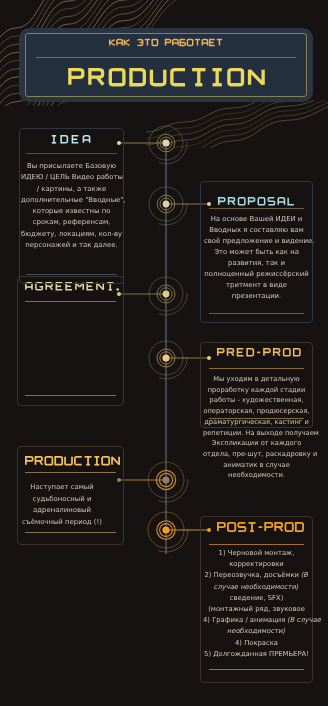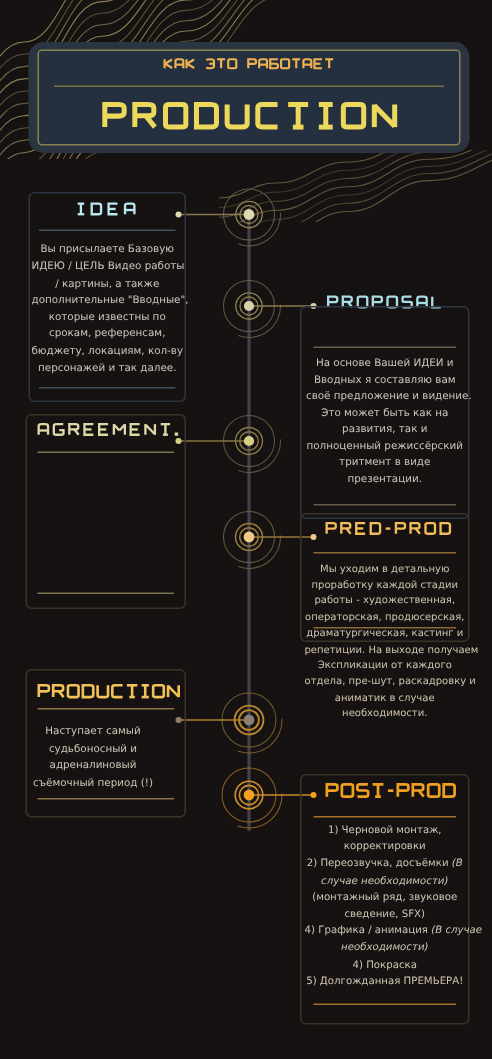--- a/index.html
+++ b/index.html
@@ -257,35 +257,35 @@
       <circle cx="166" cy="480" r="3.6" fill="#8b8071"></circle>
       <circle cx="166" cy="530" r="18" fill="none" stroke="#a8752a" stroke-width="0.7" opacity="0.8"></circle>
       <path d="M 188 529 A 22 22 0 0 1 158.5 550.7" fill="none" stroke="#a8752a" stroke-width="0.7" opacity="0.8"></path>
       <line x1="209" y1="530" x2="166" y2="530" stroke="#d1902a" stroke-width="1" opacity="0.95"></line>
       <circle cx="209" cy="530" r="2" fill="#f2a01e"></circle>
       <circle cx="166" cy="530" r="9.2" fill="none" stroke="#d1902a" stroke-width="1.1"></circle>
       <circle cx="166" cy="530" r="6.4" fill="none" stroke="#d1902a" stroke-width="1.1"></circle>
       <circle cx="166" cy="530" r="3.6" fill="#f2a01e"></circle>
     </svg>
   <div id="cards">
-      <div class="card" style="left: 19px; top: 128px; width: 105px; height: 140px; border-color: rgb(43, 53, 68);">
+      <div class="card" style="left: 19px; top: 128px; width: 105px; height: 156px; border-color: rgb(43, 53, 68);">
         <div class="crule" style="left: 6px; right: 6px; top: 24px; background: rgb(67, 80, 95); height: 1px;"></div>
         <div class="cbody" style="top: 32px; left: 1px; right: 1px; color: rgb(205, 198, 189); font-size: 6.9px; line-height: 11.3px;">
           <div>Вы присылаете Базовую</div>
           <div>ИДЕЮ / ЦЕЛЬ Видео работы</div>
           <div>/ картины, а также</div>
           <div>дополнительные "Вводные",</div>
           <div>которые известны по</div>
           <div>срокам, референсам,</div>
           <div>бюджету, локациям, кол-ву</div>
           <div>персонажей и так далее.</div>
         </div>
         <div class="cfoot" style="left: 6px; right: 6px; bottom: 8px; background: rgb(67, 80, 95); height: 1px;"></div>
       </div>
-      <div class="card" style="left: 200px; top: 204px; width: 113px; height: 142px; border-color: rgb(46, 55, 70);">
+      <div class="card" style="left: 200px; top: 181px; width: 113px; height: 142px; border-color: rgb(46, 55, 70);">
         <div class="crule" style="left: 8px; right: 8px; top: 26px; background: rgb(106, 90, 70); height: 1px;"></div>
         <div class="cbody" style="top: 32px; left: 3px; right: 3px; color: rgb(205, 198, 189); font-size: 6.9px; line-height: 11px;">
           <div>На основе Вашей ИДЕИ и</div>
           <div>Вводных я составляю вам</div>
           <div>своё предложение и видение.</div>
           <div>Это может быть как на</div>
           <div>развития, так и</div>
           <div>полноценный режиссёрский</div>
           <div>тритмент в виде</div>
           <div>презентации.</div>
@@ -322,22 +322,22 @@
         </div>
         <div class="cfoot" style="left: 7px; right: 7px; bottom: 11px; background: rgb(138, 114, 69); height: 1px;"></div>
       </div>
       <div class="card" style="left: 200px; top: 516px; width: 113px; height: 167px; border-color: rgb(58, 51, 42);">
         <div class="crule" style="left: 8px; right: 8px; top: 27px; background: rgb(164, 112, 42); height: 1px;"></div>
         <div class="cbody" style="top: 31px; left: 2px; right: 2px; color: rgb(207, 196, 179); font-size: 6.8px; line-height: 11.2px;">
           <div>1) Черновой монтаж,</div>
           <div>корректировки</div>
           <div>2) Переозвучка, досъёмки <i>(В</i></div>
           <div><i>случае необходимости)</i></div>
+          <div>сведение, SFX)</div>
           <div>(монтажный ряд, звуковое</div>
-          <div>сведение, SFX)</div>
           <div>4) Графика / анимация <i>(В случае</i></div>
           <div><i>необходимости)</i></div>
           <div>4) Покраска</div>
           <div>5) Долгожданная ПРЕМЬЕРА!</div>
         </div>
         <div class="cfoot" style="left: 8px; right: 8px; bottom: 12px; background: rgb(164, 112, 42); height: 1.5px;"></div>
       </div>
     </div>
 </div>
 

